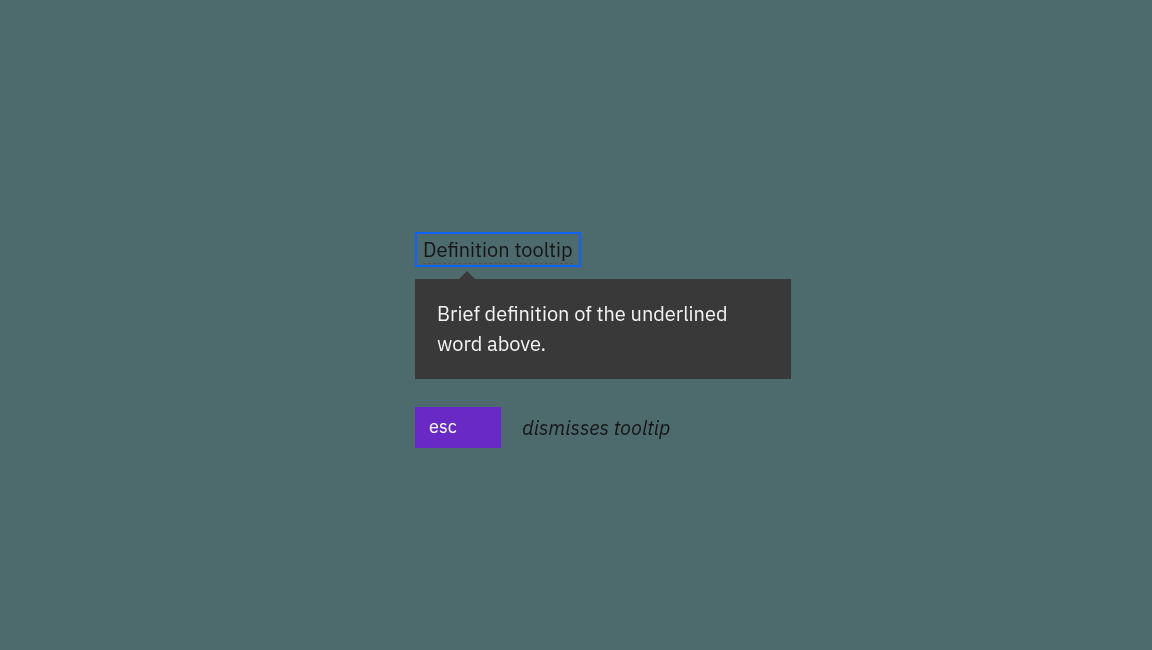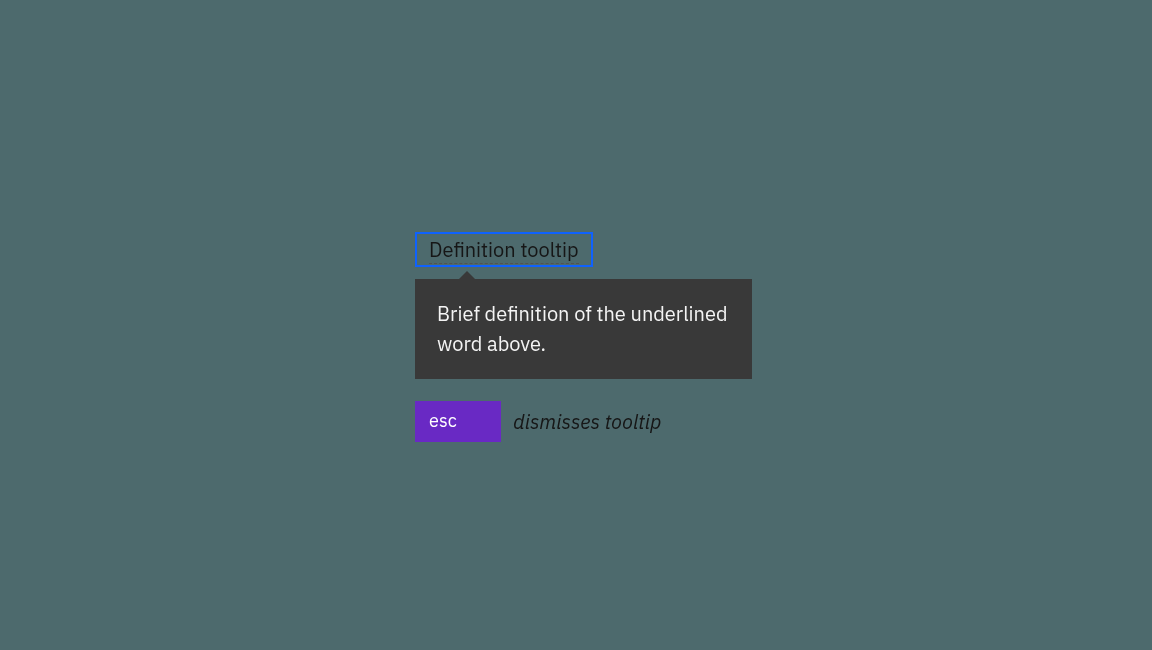--- a/index.html
+++ b/index.html
@@ -19,21 +19,21 @@
 
     .container {
       position: absolute;
       left: 415px;
       top: 232px;
     }
 
     .trigger-wrapper {
       display: inline-block;
       border: 2px solid #0f62fe;
-      padding: 2px 12px;
+      padding: 2px 6px;
       margin-bottom: 0;
     }
 
     .trigger-text {
       color: #161616;
       font-size: 20px;
       border-bottom: 1px dashed #525252;
       cursor: pointer;
     }
 
@@ -50,30 +50,30 @@
       height: 0;
       border-left: 8px solid transparent;
       border-right: 8px solid transparent;
       border-bottom: 8px solid #393939;
     }
 
     .tooltip-body {
       background-color: #393939;
       color: #f4f4f4;
       padding: 20px 22px;
-      width: 337px;
+      width: 376px;
       font-size: 20px;
       line-height: 1.5;
     }
 
     .hint-row {
       display: flex;
       align-items: center;
-      margin-top: 22px;
-      gap: 12px;
+      margin-top: 28px;
+      gap: 21px;
     }
 
     .key-badge {
       background-color: #6929c4;
       color: #ffffff;
       font-size: 18px;
       padding: 8px 14px 10px 14px;
       min-width: 86px;
       display: inline-flex;
       align-items: center;

